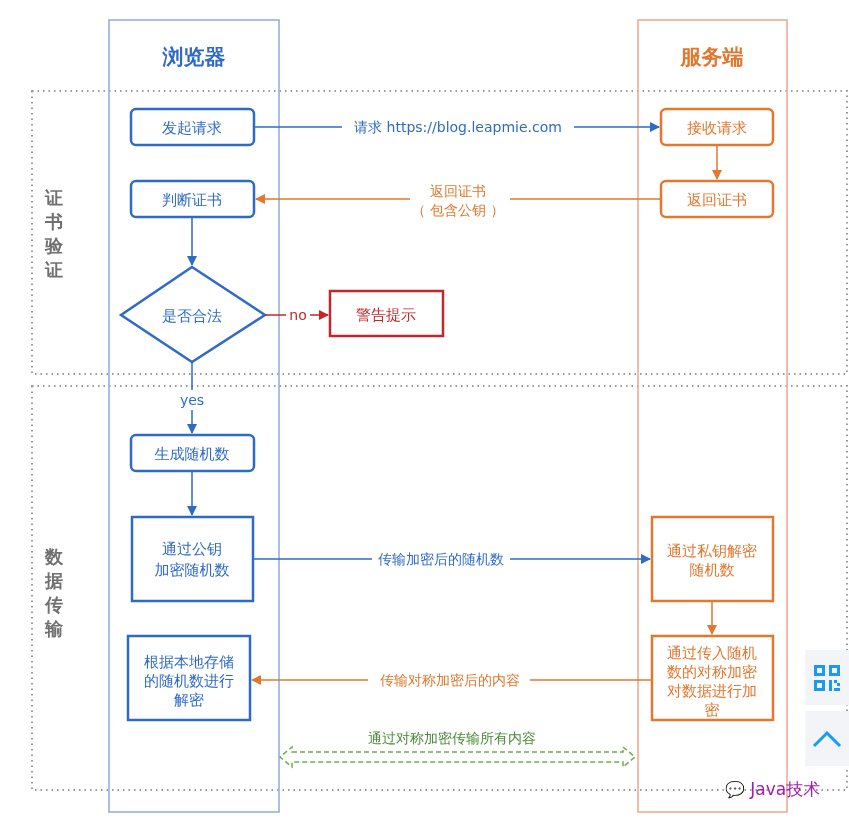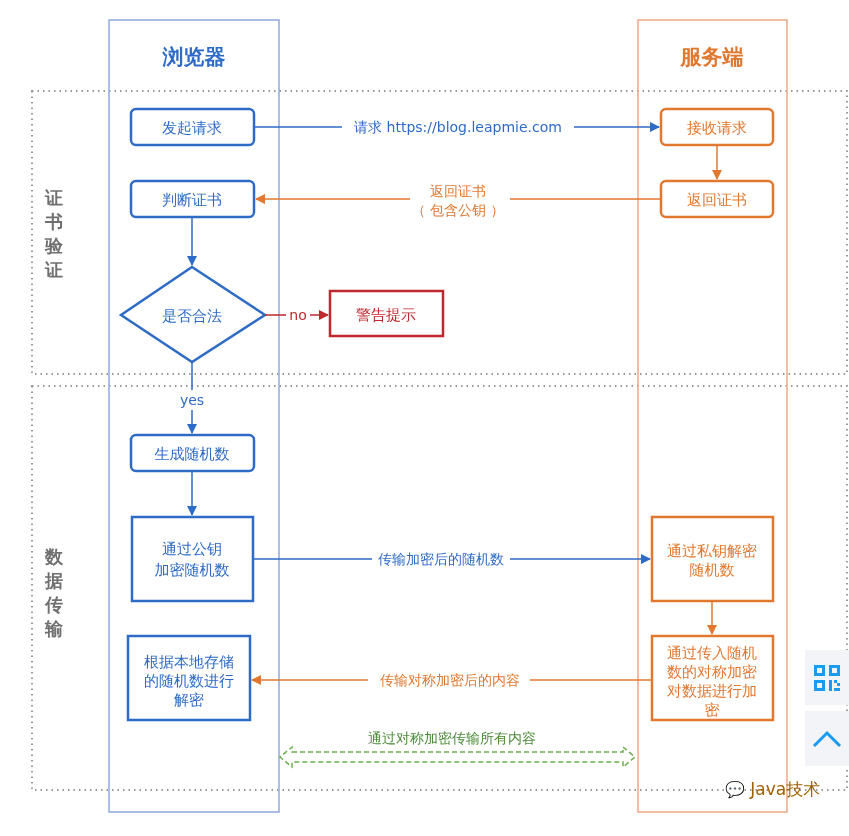--- a/index.html
+++ b/index.html
@@ -2,21 +2,21 @@
 <html><head>
 <meta charset="utf-8">
 <style>
   html, body { margin: 0; padding: 0; background: #ffffff; }
   body { width: 849px; height: 836px; position: relative; overflow: hidden;
          font-family: "DejaVu Sans", "Liberation Sans", sans-serif; }
   #stage { position: absolute; left: 0; top: 0; width: 849px; height: 836px; }
   svg text { font-family: "DejaVu Sans", "Liberation Sans", sans-serif; }
   .side-btn { position: absolute; right: 0; width: 44px; height: 55px;
               background: #f2f4f7; display: flex; align-items: center; justify-content: center; cursor: pointer; }
-  .watermark { position: absolute; left: 725px; top: 778px; color: #a16207;
+  .watermark { position: absolute; left: 725px; top: 778px; color: #a21caf;
                font-size: 17px; font-family: "DejaVu Sans", sans-serif; letter-spacing: 0px; white-space: nowrap; }
 </style>
 </head>
 <body>
 
 <svg id="stage" width="849" height="836" viewBox="0 0 849 836">
   <defs>
     <marker id="arrowBlue" viewBox="0 0 10 10" refX="9" refY="5" markerWidth="7" markerHeight="7" orient="auto-start-reverse">
       <path d="M0,0 L10,5 L0,10 z" fill="#2e6bc7"></path>
     </marker>

